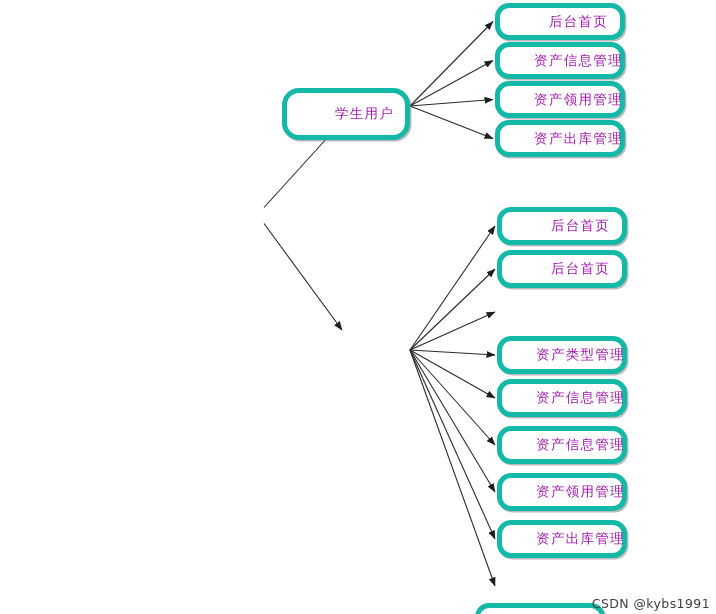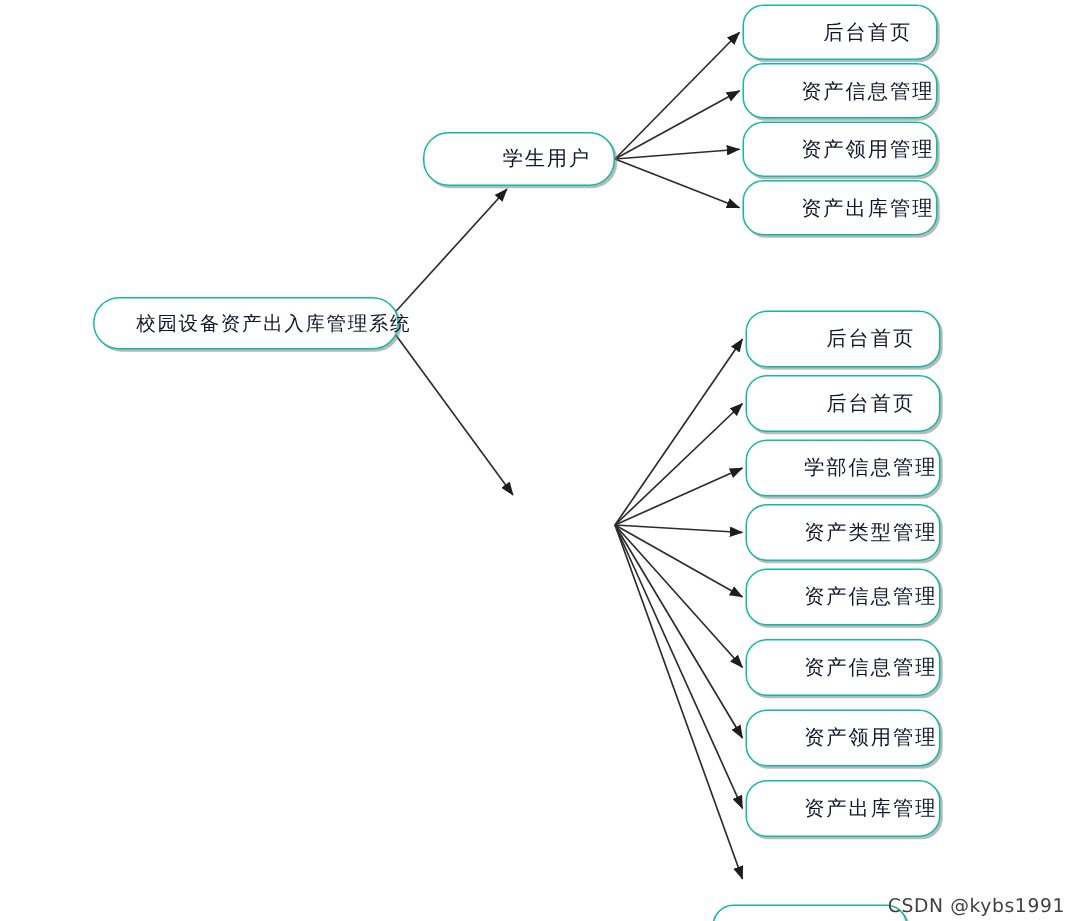--- a/index.html
+++ b/index.html
@@ -19,26 +19,26 @@
     position: absolute;
     left: 0;
     top: 0;
     width: 716px;
     height: 614px;
   }
   .node {
     position: absolute;
     box-sizing: border-box;
     background: #ffffff;
-    border: 1px solid #14b8a6;
+    border: 5px solid #14b8a6;
     border-radius: 17px;
     display: flex;
     align-items: center;
     justify-content: center;
-    color: #0f172a;
+    color: #a21caf;
     font-size: 13.5px;
     letter-spacing: 1.2px;
     white-space: nowrap;
     box-shadow: 1.5px 1.5px 0 rgba(130,130,130,0.55);
     z-index: 2;
     padding-left: 37px;
   }
   .node.root {
     font-size: 13px;
     letter-spacing: 1.1px;
@@ -83,32 +83,30 @@
         <line x1="410" y1="350" x2="495" y2="312"></line>
         <line x1="410" y1="350" x2="495" y2="355"></line>
         <line x1="410" y1="350" x2="495" y2="398"></line>
         <line x1="410" y1="350" x2="495" y2="445"></line>
         <line x1="410" y1="350" x2="495" y2="492"></line>
         <line x1="410" y1="350" x2="495" y2="539"></line>
         <line x1="410" y1="350" x2="495" y2="586"></line>
       </g>
   </svg>
 
-  <div class="node root" style="left: 62px; top: 198px; width: 204px; height: 35px;">校园设备资产出入库管理系统</div>
 
-  <div class="node actor" style="left: 282px; top: 88px; width: 128px; height: 36px;">学生用户</div>
+  <div class="node actor" style="left: 282px; top: 88px; width: 128px; height: 52px;">学生用户</div>
 
   <div class="node leaf" style="left: 495px; top: 3px; width: 130px; height: 37px;">后台首页</div>
   <div class="node leaf" style="left: 495px; top: 42px; width: 130px; height: 37px;">资产信息管理</div>
   <div class="node leaf" style="left: 495px; top: 81px; width: 130px; height: 37px;">资产领用管理</div>
   <div class="node leaf" style="left: 495px; top: 120px; width: 130px; height: 37px;">资产出库管理</div>
 
   <div class="node leaf" style="left: 497px; top: 207px; width: 130px; height: 38px;">后台首页</div>
   <div class="node leaf" style="left: 497px; top: 250px; width: 130px; height: 38px;">后台首页</div>
-  <div class="node leaf" style="left: 497px; top: 293px; width: 130px; height: 38px;">学部信息管理</div>
   <div class="node leaf" style="left: 497px; top: 336px; width: 130px; height: 38px; font-family: Liberation Mono, monospace;">资产类型管理</div>
   <div class="node leaf" style="left: 497px; top: 379px; width: 130px; height: 38px;">资产信息管理</div>
   <div class="node leaf" style="left: 497px; top: 426px; width: 130px; height: 38px;">资产信息管理</div>
   <div class="node leaf" style="left: 497px; top: 473px; width: 130px; height: 38px;">资产领用管理</div>
   <div class="node leaf" style="left: 497px; top: 520px; width: 130px; height: 38px;">资产出库管理</div>
   <div class="node leaf" style="left: 475px; top: 567px; width: 130px; height: 49px; margin-top: 36px;">权限管理</div>
 
   <div class="watermark">CSDN @kybs1991</div>
 
 </div>

